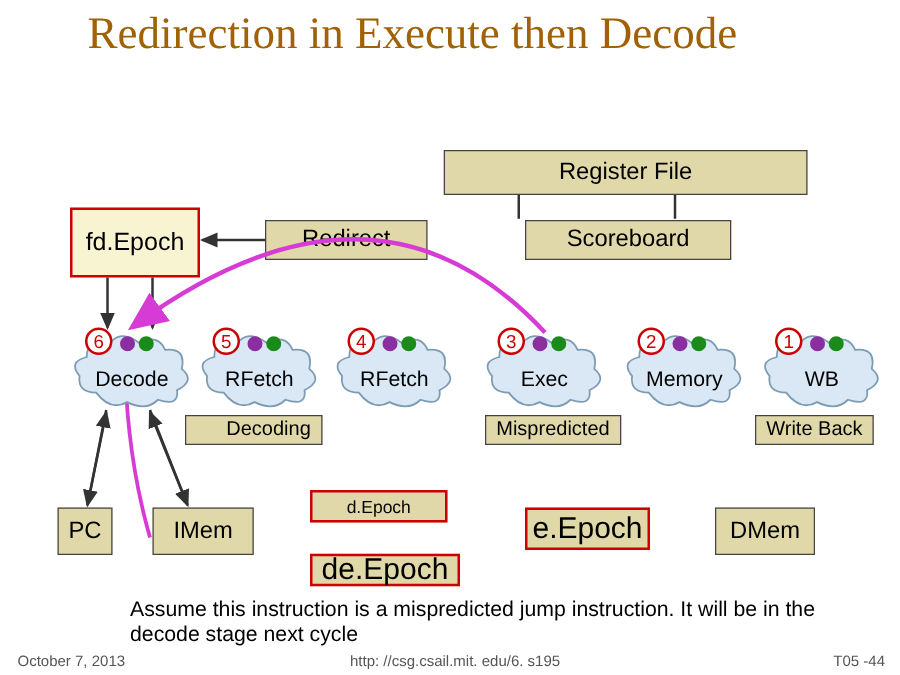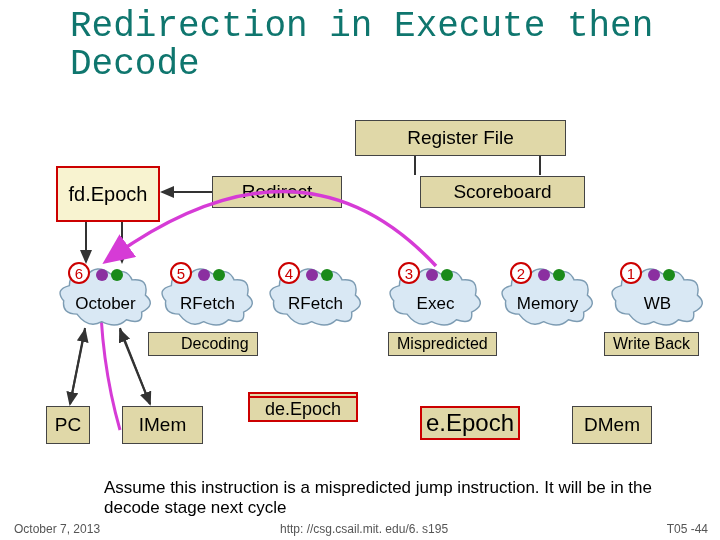--- a/index.html
+++ b/index.html
@@ -11,42 +11,42 @@
     position: relative;
     background: #fff;
     overflow: hidden;
   }
   .title {
     position: absolute;
     left: 70px;
     top: 8px;
     font-size: 36px;
     line-height: 1.05;
-    color: #0f766e;
-    font-family: Liberation Mono, monospace;
+    color: #a16207;
+    font-family: Liberation Serif, serif;
   }
   .box {
     position: absolute;
     background: #e0d8a8;
     border: 1.5px solid #444;
     text-align: center;
     font-size: 19px;
     display: flex;
     align-items: center;
     justify-content: center;
     font-family: Verdana, sans-serif;
   }
-  .regfile { left: 355px; top: 120px; width: 211px; height: 36px; text-align: right; }
+  .regfile { left: 355px; top: 120px; width: 291px; height: 36px; text-align: right; }
   .epoch { left: 56px; top: 166px; width: 104px; height: 56px; border: 2px solid #c00; background: #f8f3d0; flex-direction: row; font-size: 20px; line-height: 1; justify-content: center; }
   .redirect { left: 212px; top: 176px; width: 130px; height: 32px; }
   .scoreboard { left: 420px; top: 176px; width: 165px; height: 32px; }
   .pc { left: 46px; top: 406px; width: 44px; height: 38px; }
   .imem { left: 122px; top: 406px; width: 81px; height: 38px; }
   .depoch { left: 248px; top: 392px; width: 110px; height: 26px; font-size: 14px; border:2px solid #c00;}
-  .deepoch { left: 248px; top: 396px; width: 110px; height: 26px; font-size: 18px; border:2px solid #c00;}
+  .deepoch { left: 248px; top: 443px; width: 120px; height: 26px; font-size: 24px; border:2px solid #c00;}
   .eepoch { left: 420px; top: 406px; width: 100px; height: 34px; font-size: 24px; border:2px solid #c00;}
   .dmem { left: 572px; top: 406px; width: 80px; height: 38px; }
 
   .cloud {
     position: absolute;
     width: 95px;
     height: 62px;
     display: flex;
     align-items: center;
     justify-content: center;
@@ -137,21 +137,21 @@
 <div id="stages">
     <div class="cloud" style="left: 58px; top: 266px;">
       <svg viewBox="0 0 100 64">
         <path d="M20 50 Q4 50 6 36 Q-4 24 12 20 Q12 4 30 10 Q40 -4 56 8 Q72 0 78 14 Q96 12 92 30 Q104 40 88 48 Q90 62 72 56 Q62 66 46 58 Q32 66 20 50 Z" fill="#d9e8f4" stroke="#7d9cb3" stroke-width="1.5"></path>
       </svg>
       <div class="num">6</div>
       <div class="epdots">
         <span class="d1"></span>
         <span class="d2"></span>
       </div>
-      <div class="label">October</div>
+      <div class="label">Decode</div>
     </div>
     <div class="cloud" style="left: 160px; top: 266px;">
       <svg viewBox="0 0 100 64">
         <path d="M20 50 Q4 50 6 36 Q-4 24 12 20 Q12 4 30 10 Q40 -4 56 8 Q72 0 78 14 Q96 12 92 30 Q104 40 88 48 Q90 62 72 56 Q62 66 46 58 Q32 66 20 50 Z" fill="#d9e8f4" stroke="#7d9cb3" stroke-width="1.5"></path>
       </svg>
       <div class="num">5</div>
       <div class="epdots">
         <span class="d1"></span>
         <span class="d2"></span>
       </div>

